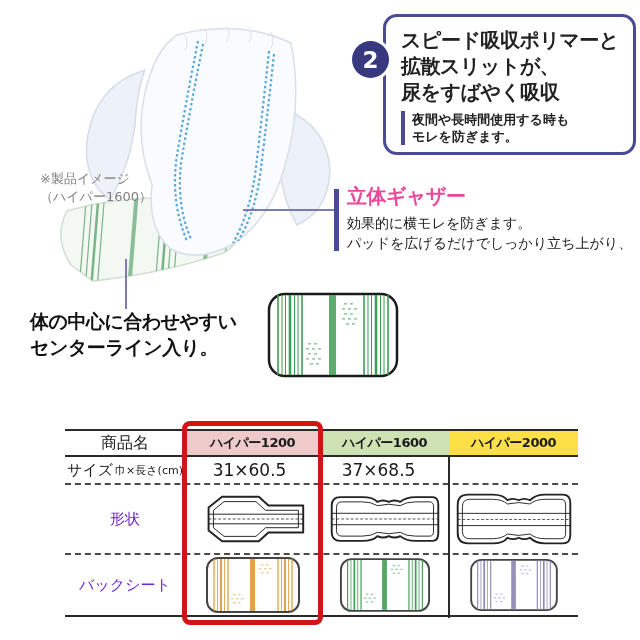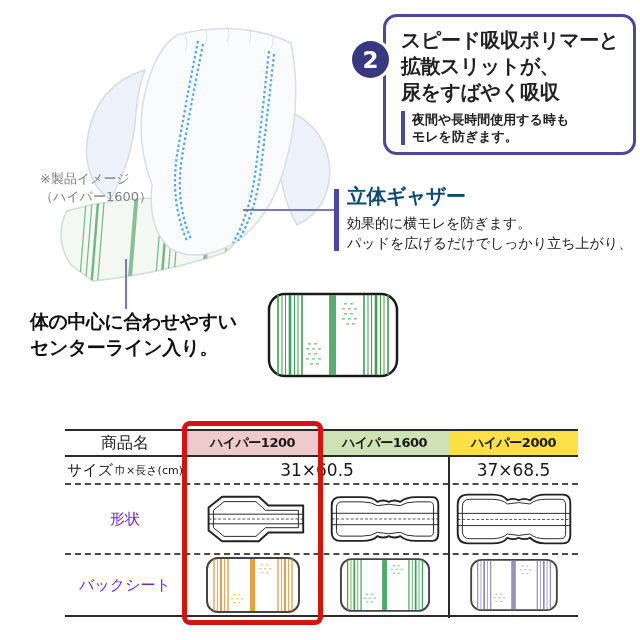--- a/index.html
+++ b/index.html
@@ -23,34 +23,34 @@
     left:352px;top:41px;width:37px;height:37px;border-radius:50%;
     background:#38387f;color:#fff;font-size:23px;font-weight:bold;
     display:flex;align-items:center;justify-content:center;
     box-shadow:0 0 0 3px #fff;
   }
 
   
   .h-connector{left:243px;top:209px;width:93px;height:2px;background:#7a7ab8;}
   .v-connector{left:125px;top:259px;width:2px;height:50px;background:#7a7ab8;}
   .gather-bar{left:334px;top:189px;width:5px;height:62px;background:#4a4a96;}
-  .gather-title{left:347px;top:183px;font-size:20px;font-weight:bold;color:#0c4a6e;letter-spacing:-0.5px;}
+  .gather-title{left:347px;top:183px;font-size:20px;font-weight:bold;color:#ec4899;letter-spacing:-0.5px;}
   .gather-desc{left:347px;top:213px;font-size:14px;line-height:20px;color:#222;}
 
   
   .centerline{left:30px;top:308px;display:flex;flex-direction:column;}
   .centerline .vbar{width:6px;background:#4a4a96;margin-right:9px;flex:none;}
   .centerline .ctext{font-size:19px;font-weight:bold;line-height:26px;color:#111;letter-spacing:-0.5px;}
 
   
   .caption{left:16px;top:170px;font-size:13px;line-height:18px;color:#808080;margin-left:24px;}
 
   
   .spec-table{left:65px;top:429px;width:513px;height:189px;}
-  .t-row{position:absolute;left:0;width:513px;display:flex;justify-content:space-between;}
+  .t-row{position:absolute;left:0;width:513px;display:flex;}
   .t-cell{box-sizing:border-box;display:flex;align-items:center;justify-content:center;text-align:center;}
   .cw0{width:120px;flex:none;}
   .cw1{width:135px;flex:none;}
   .cw2{width:129px;flex:none;}
   .cw3{width:129px;flex:none;}
   .solid-h{position:absolute;left:0;width:513px;height:2px;background:#2a2a2a;}
   .dash-h{position:absolute;left:0;width:513px;border-top:2px dashed #4a4a4a;}
   .vline{position:absolute;top:0;width:2px;height:189px;background:#2a2a2a;}
   .hdr-label{font-size:16px;color:#1a1a1a;}
   .hdr-product{font-size:13px;font-weight:bold;color:#1a1a1a;letter-spacing:-0.5px;}

